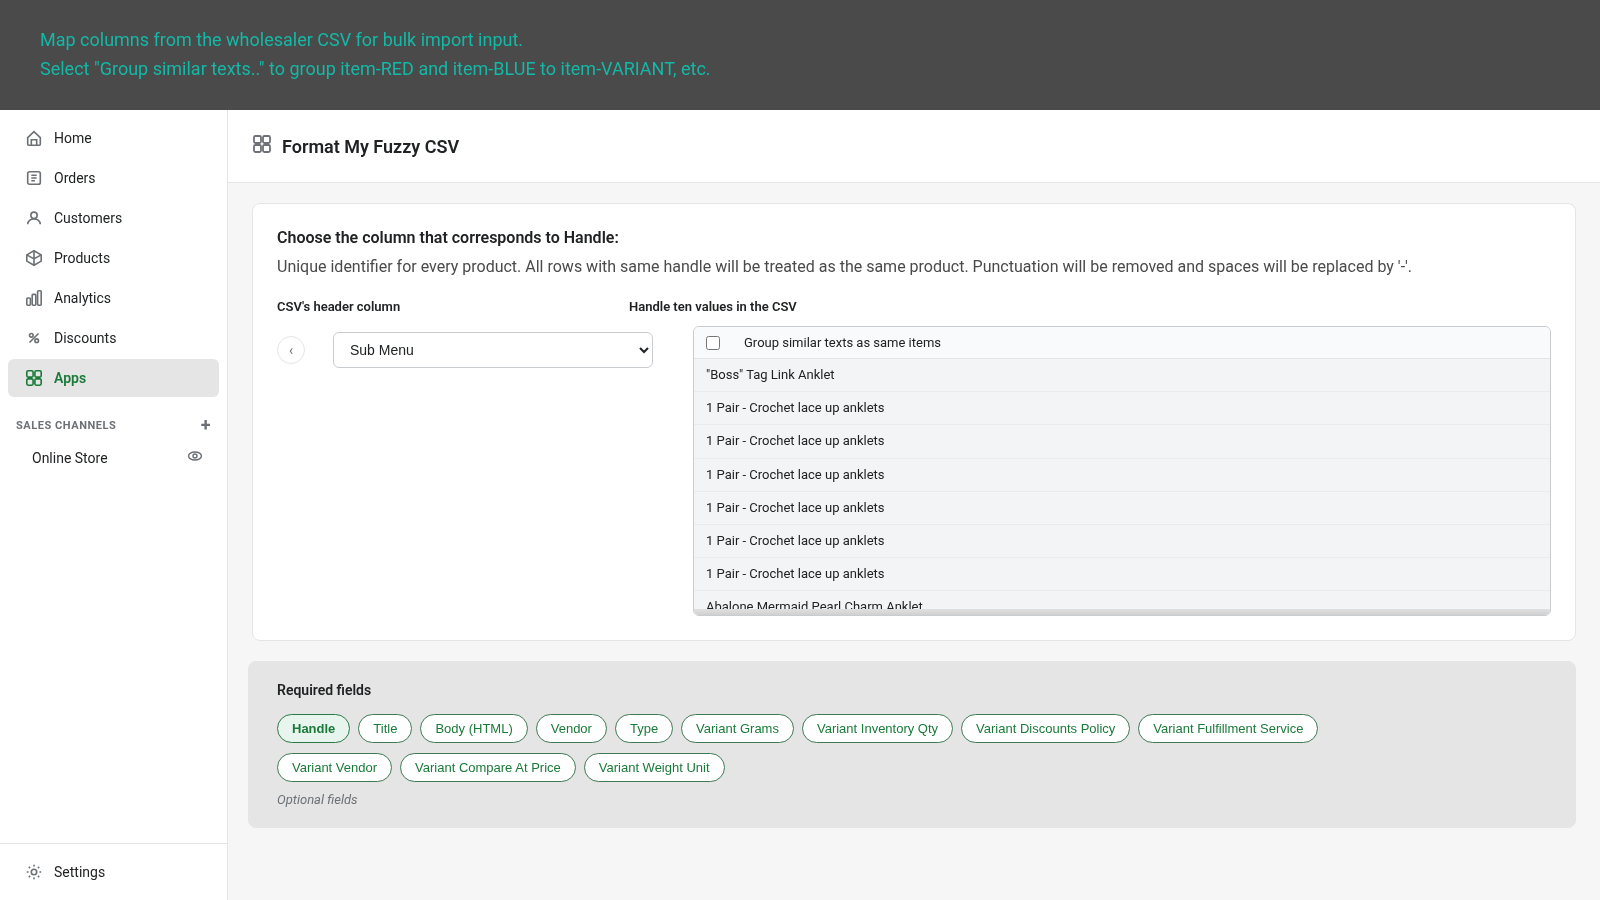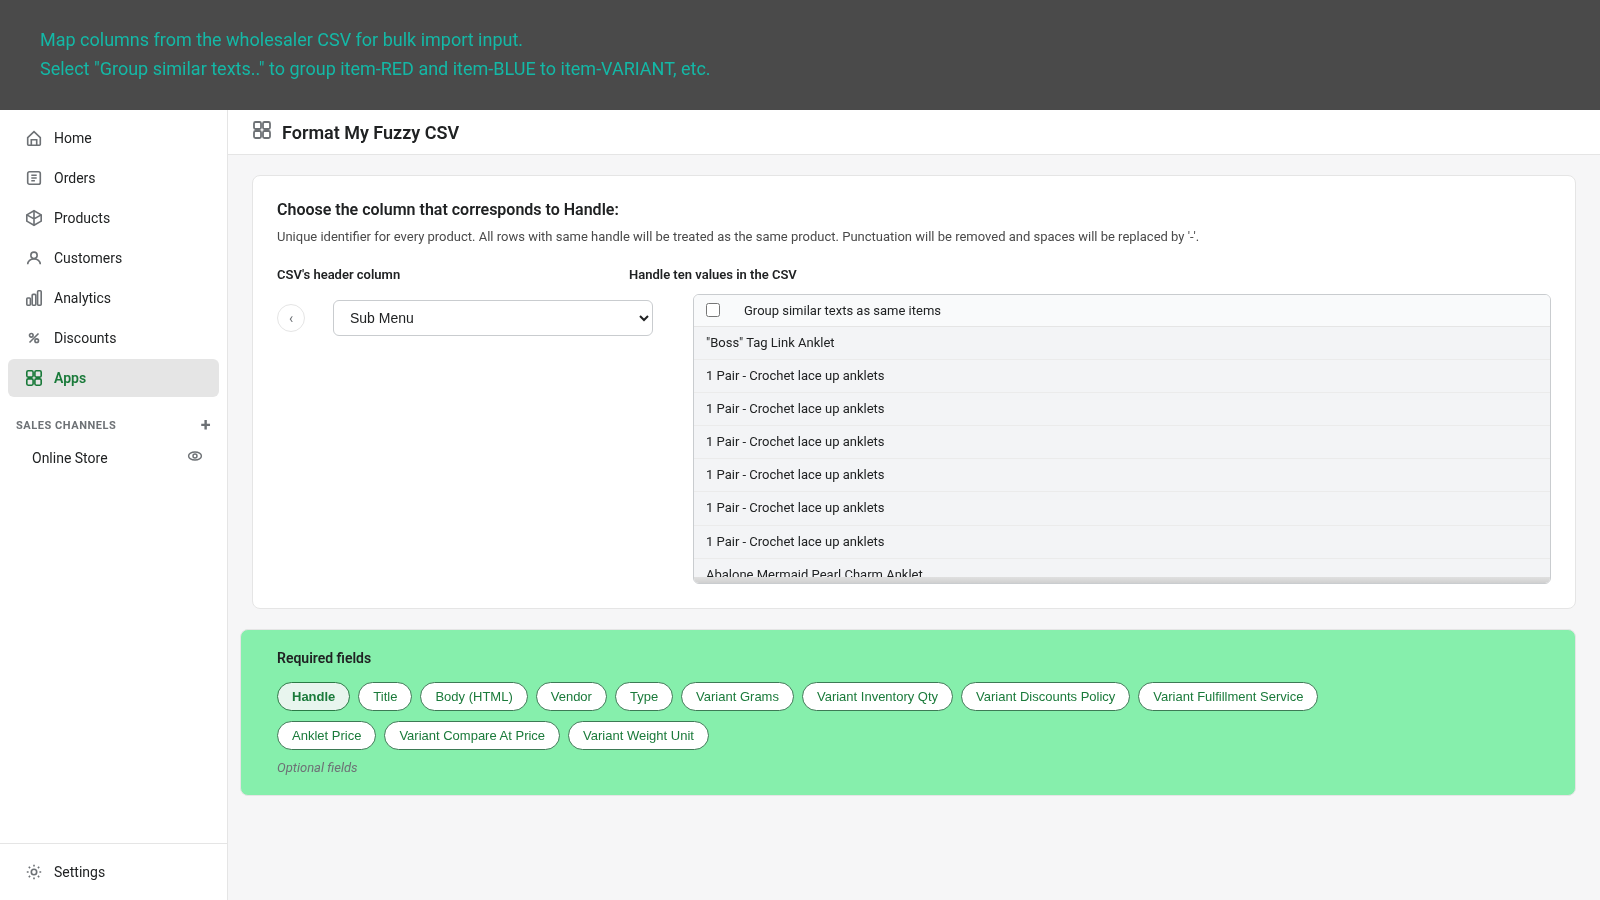--- a/index.html
+++ b/index.html
@@ -101,21 +101,21 @@
       flex: 1;
       overflow-y: auto;
       background: #f6f6f7;
       padding: 0;
     }
 
     
     .page-header {
       background: #fff;
       border-bottom: 1px solid #e5e5e5;
-      padding: 10px 24px;
+      padding: 24px 24px;
       display: flex;
       align-items: center;
       gap: 10px;
     }
     .page-header-icon {
       color: #6d7175;
       font-size: 18px;
     }
     .page-header-title {
       font-size: 18px;
@@ -133,21 +133,21 @@
     }
 
     .section-title {
       font-size: 16px;
       font-weight: 600;
       color: #202223;
       margin-bottom: 8px;
     }
 
     .section-desc {
-      font-size: 13px;
+      font-size: 16px;
       color: #4a4a4a;
       margin-bottom: 20px;
       line-height: 1.5;
     }
 
     .columns-header {
       display: flex;
       gap: 12px;
       margin-bottom: 12px;
     }
@@ -241,25 +241,25 @@
     .value-item:last-child { border-bottom: none; }
 
     .resize-handle {
       height: 6px;
       background: linear-gradient(to bottom, #e0e0e0, #d0d0d0);
       cursor: ns-resize;
     }
 
     
     .fields-section {
-      margin: 0 24px 20px 12px;
-      background: #86efac;
+      margin: 0 24px 20px 20px;
+      background: #e5e5e5;
       border-radius: 8px;
       border: 1px solid #e5e5e5;
-      padding: 20px 36px;
+      padding: 20px 28px;
     }
 
     .fields-section-title {
       font-size: 14px;
       font-weight: 600;
       color: #202223;
       margin-bottom: 16px;
     }
 
     .fields-row {
@@ -324,35 +324,35 @@
           <rect x="3" y="3" width="14" height="14" rx="2"></rect>
           <path d="M7 7h6M7 10h6M7 13h4"></path>
         </svg>
       </span>
       <span>Orders</span>
     </div>
 
     <div class="sidebar-item">
       <span class="sidebar-icon">
         <svg width="18" height="18" viewBox="0 0 20 20" fill="none" stroke="currentColor" stroke-width="1.8">
+          <circle cx="10" cy="7" r="3.5"></circle>
+          <path d="M3 17c0-3.3 3.1-6 7-6s7 2.7 7 6"></path>
+        </svg>
+      </span>
+      <span>Customers</span>
+    </div>
+
+    <div class="sidebar-item">
+      <span class="sidebar-icon">
+        <svg width="18" height="18" viewBox="0 0 20 20" fill="none" stroke="currentColor" stroke-width="1.8">
           <path d="M10 2l8 4.5v7L10 18 2 13.5v-7L10 2z"></path>
           <path d="M10 2v16M2 6.5l8 4.5 8-4.5"></path>
         </svg>
       </span>
       <span>Products</span>
-    </div>
-
-    <div class="sidebar-item">
-      <span class="sidebar-icon">
-        <svg width="18" height="18" viewBox="0 0 20 20" fill="none" stroke="currentColor" stroke-width="1.8">
-          <circle cx="10" cy="7" r="3.5"></circle>
-          <path d="M3 17c0-3.3 3.1-6 7-6s7 2.7 7 6"></path>
-        </svg>
-      </span>
-      <span>Customers</span>
     </div>
 
     <div class="sidebar-item">
       <span class="sidebar-icon">
         <svg width="18" height="18" viewBox="0 0 20 20" fill="none" stroke="currentColor" stroke-width="1.8">
           <rect x="2" y="10" width="4" height="8" rx="1"></rect>
           <rect x="8" y="6" width="4" height="12" rx="1"></rect>
           <rect x="14" y="2" width="4" height="16" rx="1"></rect>
         </svg>
       </span>
@@ -483,21 +483,21 @@
           <button class="field-badge">Title</button>
           <button class="field-badge">Body (HTML)</button>
           <button class="field-badge">Vendor</button>
           <button class="field-badge">Type</button>
           <button class="field-badge">Variant Grams</button>
           <button class="field-badge">Variant Inventory Qty</button>
           <button class="field-badge">Variant Discounts Policy</button>
           <button class="field-badge">Variant Fulfillment Service</button>
         </div>
       <div class="fields-row" id="badges-row-2">
-          <button class="field-badge">Anklet Price</button>
+          <button class="field-badge">Variant Vendor</button>
           <button class="field-badge">Variant Compare At Price</button>
           <button class="field-badge">Variant Weight Unit</button>
         </div>
       <div class="optional-label">Optional fields</div>
     </div>
 
   </div>
 </div>
 
 </body></html>

